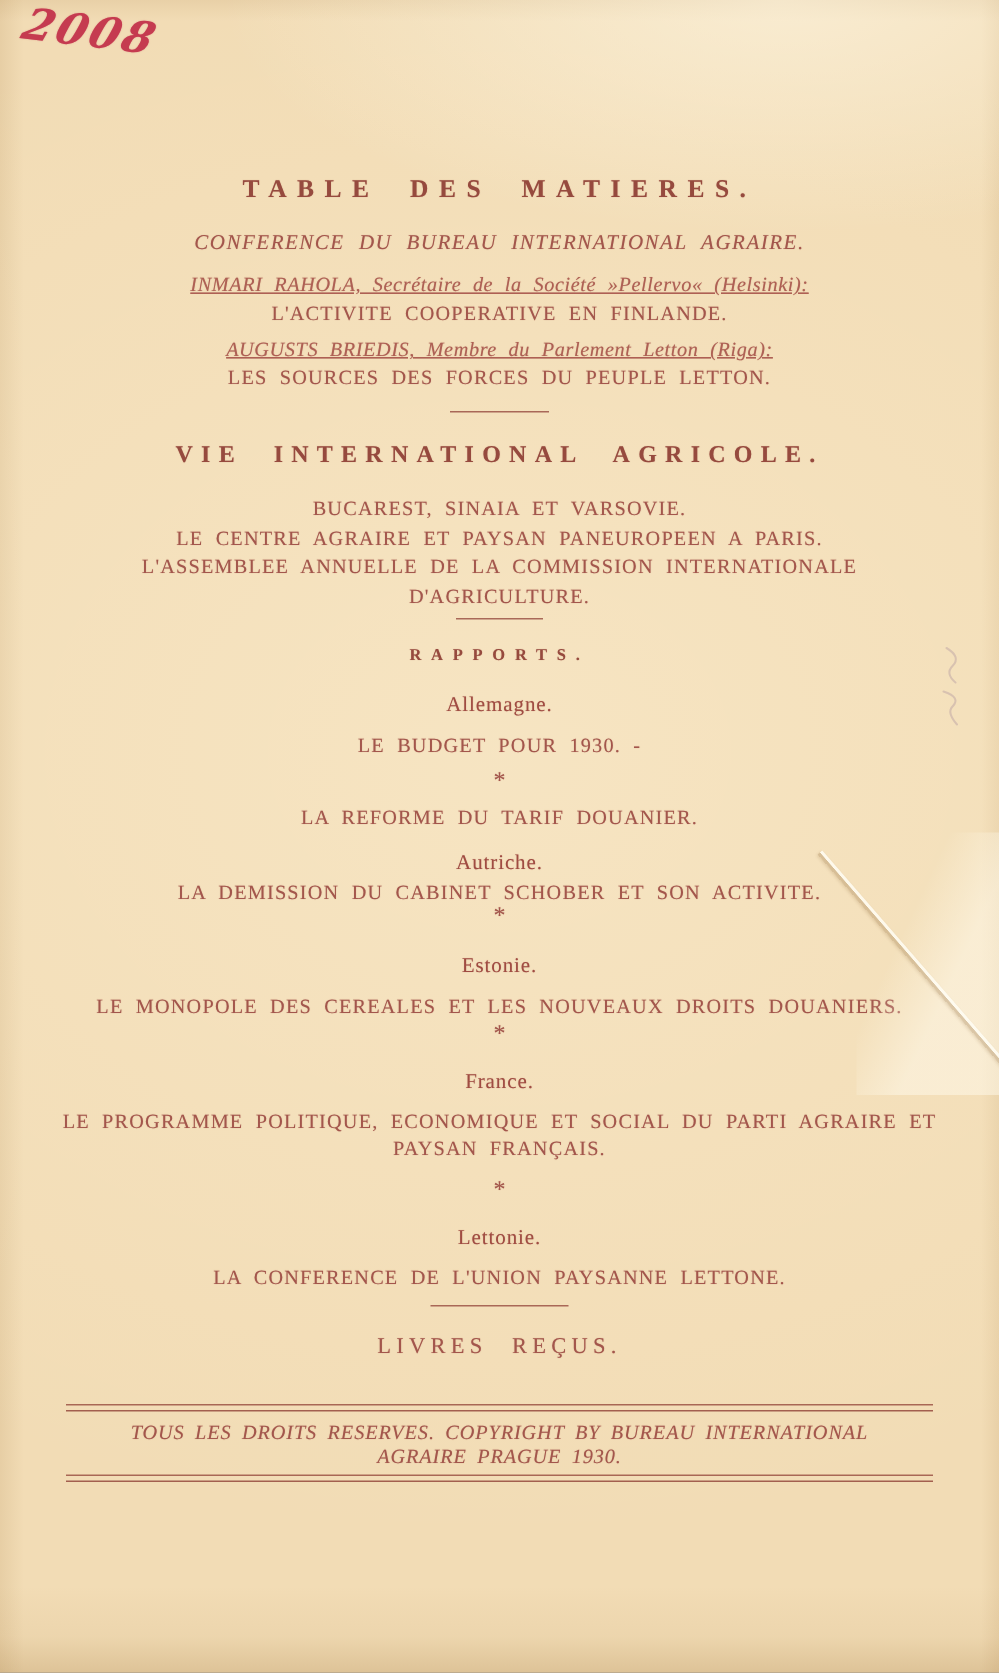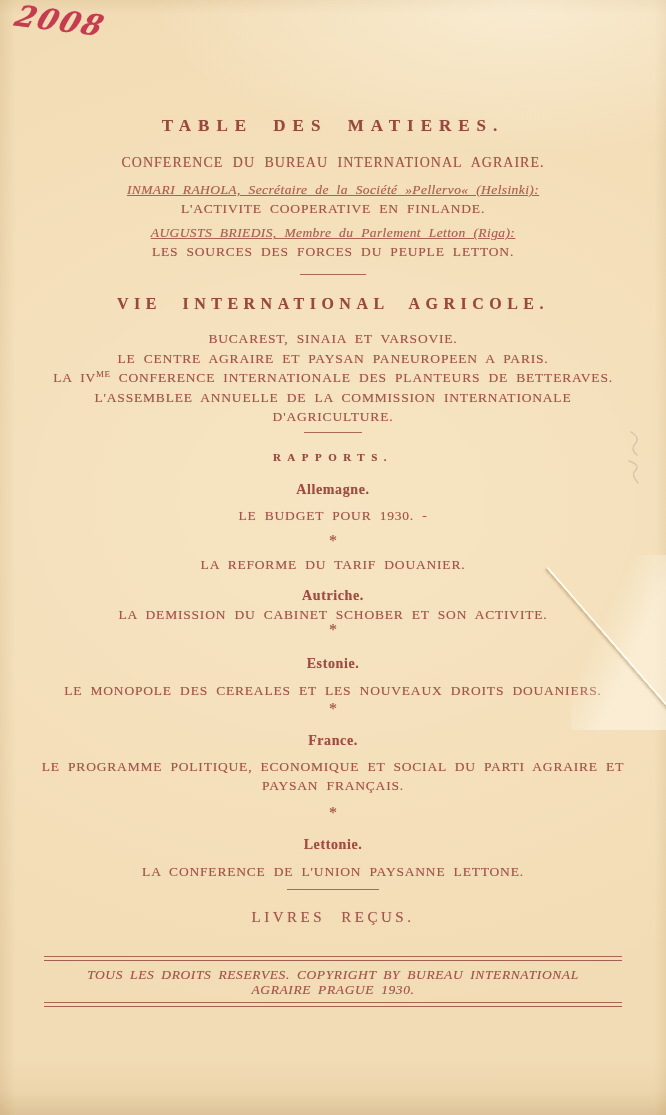--- a/index.html
+++ b/index.html
@@ -43,26 +43,26 @@
   }
 
   .content{position:relative;padding-top:115px;border-radius:11px;}
 
   .t{
     text-align:center;white-space:nowrap;line-height:1.3;
     color:var(--ink,#a3564c);
     text-shadow:0 0 0.7px rgba(158,79,69,0.45);
   }
   .h1{font-size:17px;font-weight:700;letter-spacing:7px;word-spacing:9px;color:var(--ink-dark,#964a3e);}
-  .subh{font-size:14px;letter-spacing:1px;word-spacing:5px;}
+  .subh{font-size:14px;letter-spacing:1px;word-spacing:5px;font-style:italic;}
   .it{font-size:13.5px;font-style:italic;letter-spacing:0.4px;word-spacing:4px;color:#ae6054;text-decoration:underline;}
   .caps{font-size:13.5px;letter-spacing:0.8px;word-spacing:4px;}
   .h2{font-size:16px;font-weight:700;letter-spacing:5.5px;word-spacing:11px;color:var(--ink-dark,#964a3e);}
   .h3{font-size:11px;font-weight:700;letter-spacing:6.5px;color:var(--ink-dark,#9c4c40);}
-  .country{font-size:14px;font-weight:700;letter-spacing:0.6px;color:#a04c42;}
+  .country{font-size:14px;font-weight:400;letter-spacing:0.6px;color:#a04c42;}
   .star{font-size:16px;line-height:14px;height:14px;}
   .livres{font-size:15px;letter-spacing:3.5px;word-spacing:9px;}
   .sup{font-size:9px;vertical-align:5px;letter-spacing:0.5px;}
 
   .rule{height:0;border-top:1.6px solid rgba(150,74,62,0.8);margin-left:auto;margin-right:auto;}
   .copybox{width:578px;margin-left:auto;margin-right:auto;}
   .dblrule{height:3px;border-top:1.1px solid rgba(150,74,62,0.8);border-bottom:1.5px solid rgba(150,74,62,0.85);}
   .copy{font-size:13.5px;font-style:italic;letter-spacing:0.6px;word-spacing:3px;line-height:1.18;}
 </style>
 </head>
@@ -83,21 +83,20 @@
 
     <div class="t it" style="margin-top:7px">AUGUSTS BRIEDIS, Membre du Parlement Letton (Riga):</div>
     <div class="t caps" style="margin-top:1px">LES SOURCES DES FORCES DU PEUPLE LETTON.</div>
 
     <div class="rule" style="width:66px;margin-top:14px"></div>
 
     <div class="t h2" style="margin-top:19px">VIE INTERNATIONAL AGRICOLE.</div>
 
     <div class="t caps" style="margin-top:15px">BUCAREST, SINAIA ET VARSOVIE.</div>
     <div class="t caps" style="margin-top:2px">LE CENTRE AGRAIRE ET PAYSAN PANEUROPEEN A PARIS.</div>
-    <div class="t caps" style="margin-top:2px"><span>LA IV</span><span class="sup">ME</span><span> CONFERENCE INTERNATIONALE DES PLANTEURS DE BETTERAVES.</span></div>
     <div class="t caps" style="margin-top:2px">L'ASSEMBLEE ANNUELLE DE LA COMMISSION INTERNATIONALE</div>
     <div class="t caps" style="margin-top:2px">D'AGRICULTURE.</div>
 
     <div class="rule" style="width:58px;margin-top:6px"></div>
 
     <div class="t h3" style="margin-top:17px">RAPPORTS.</div>
 
     <div class="t country" style="margin-top:17px">Allemagne.</div>
     <div class="t caps" style="margin-top:8px">LE BUDGET POUR 1930. -</div>
     <div class="t star" style="margin-top:9px">*</div>

